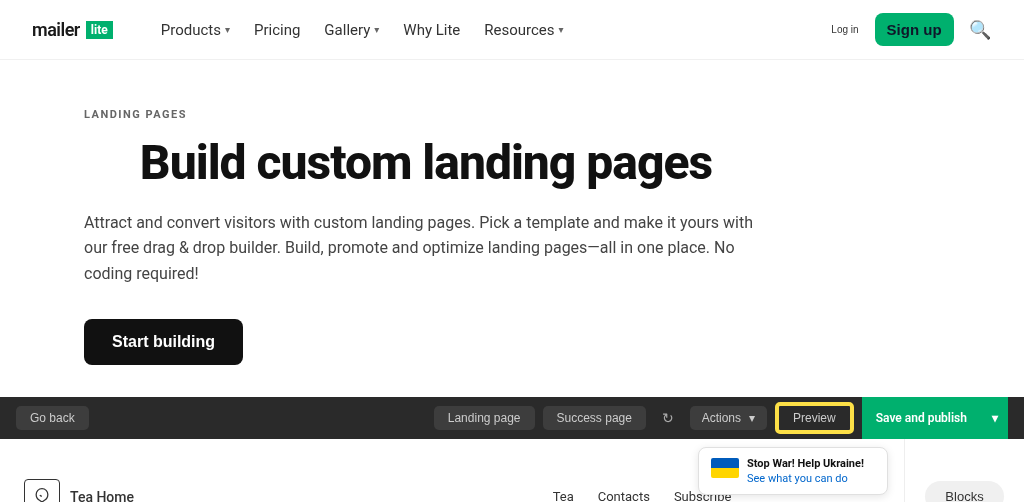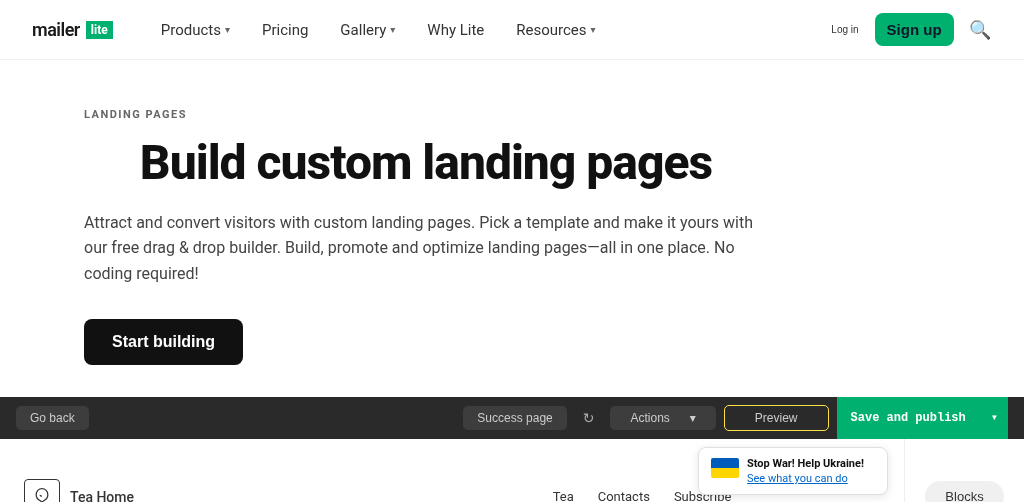--- a/index.html
+++ b/index.html
@@ -33,21 +33,21 @@
       background: #00b06e;
       color: #fff;
       font-size: 12px;
       font-weight: 700;
       padding: 2px 5px;
       border-radius: 0;
     }
     .nav {
       display: flex;
       align-items: center;
-      gap: 32px;
+      gap: 24px;
       flex: 1;
     }
     .nav-item {
       display: flex;
       align-items: center;
       gap: 4px;
       font-size: 15px;
       color: #333;
       cursor: pointer;
       text-decoration: none;
@@ -167,49 +167,48 @@
       color: #aaa;
       font-size: 14px;
       border: none;
       cursor: pointer;
       padding: 4px 8px;
     }
     .toolbar-actions {
       background: #3d3d3d;
       color: #ccc;
       font-size: 12px;
-      padding: 5px 20px;
+      padding: 5px 12px;
       border-radius: 5px;
       border: none;
       cursor: pointer;
       display: flex;
       align-items: center;
-      gap: 20px;
+      gap: 8px;
     }
     .toolbar-preview {
       background: none;
       color: #ccc;
       font-size: 12px;
-      padding: 5px 30px;
+      padding: 5px 14px;
       border-radius: 5px;
-      border: 1px solid #fde047;
+      border: 4px solid #fde047;
       cursor: pointer;
     }
     .toolbar-publish {
       background: #00b06e;
       color: #fff;
       font-size: 12px;
       font-weight: 600;
       padding: 22px 0;
       border-radius: 5px;
       border: none;
       cursor: pointer;
       display: flex;
       align-items: center;
-      font-family: Liberation Mono, monospace;
     }
     .toolbar-publish-main {
       padding: 5px 14px;
     }
     .toolbar-publish-divider {
       width: 1px;
       height: 100%;
       background: rgba(255,255,255,0.3);
     }
     .toolbar-publish-arrow {
@@ -319,21 +318,20 @@
     .ukraine-text {
       font-size: 11px;
       line-height: 1.4;
     }
     .ukraine-title {
       font-weight: 700;
       color: #111;
     }
     .ukraine-link {
       color: #0066cc;
-      text-decoration: underline;
       cursor: pointer;
     }
   </style>
 </head>
 <body>
 
 <header class="header">
   <a class="logo">
     <span class="logo-text">mailer</span>
     <span class="logo-badge">lite</span>
@@ -370,20 +368,21 @@
   <h1 class="hero-title">Build custom landing pages</h1>
   <p class="hero-desc">Attract and convert visitors with custom landing pages. Pick a template and make it yours with our free drag &amp; drop builder. Build, promote and optimize landing pages—all in one place. No coding required!</p>
   <button class="btn-start">Start building</button>
 </section>
 
 <section class="preview-section">
 
   <div class="preview-toolbar">
     <button class="toolbar-btn">Go back</button>
     <div class="toolbar-spacer"></div>
+    <button class="toolbar-tab">Landing page</button>
     <button class="toolbar-tab">Success page</button>
     <button class="toolbar-icon-btn">↻</button>
     <button class="toolbar-actions">
       <span>Actions</span>
       <span>▾</span>
     </button>
     <button class="toolbar-preview">Preview</button>
     <div class="toolbar-publish">
       <span class="toolbar-publish-main">Save and publish</span>
       <span class="toolbar-publish-divider"></span>

